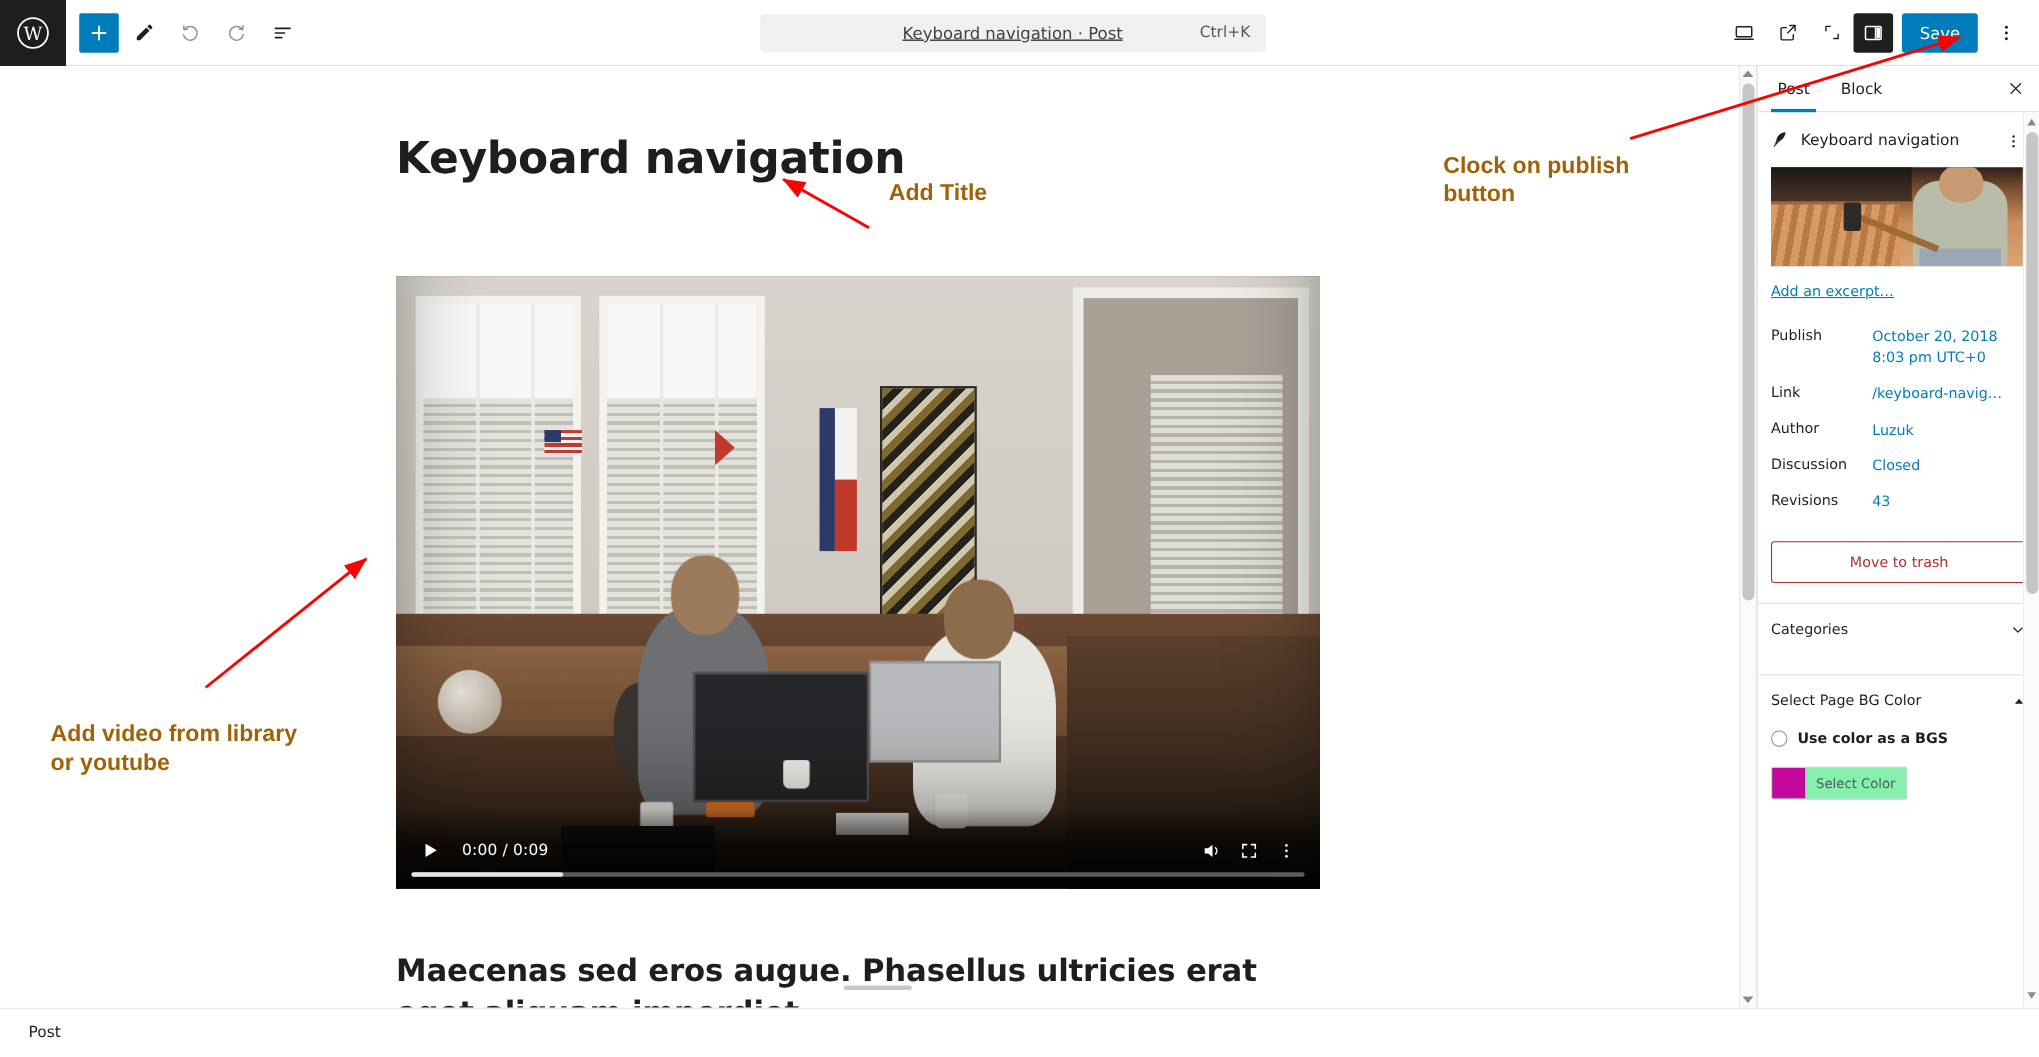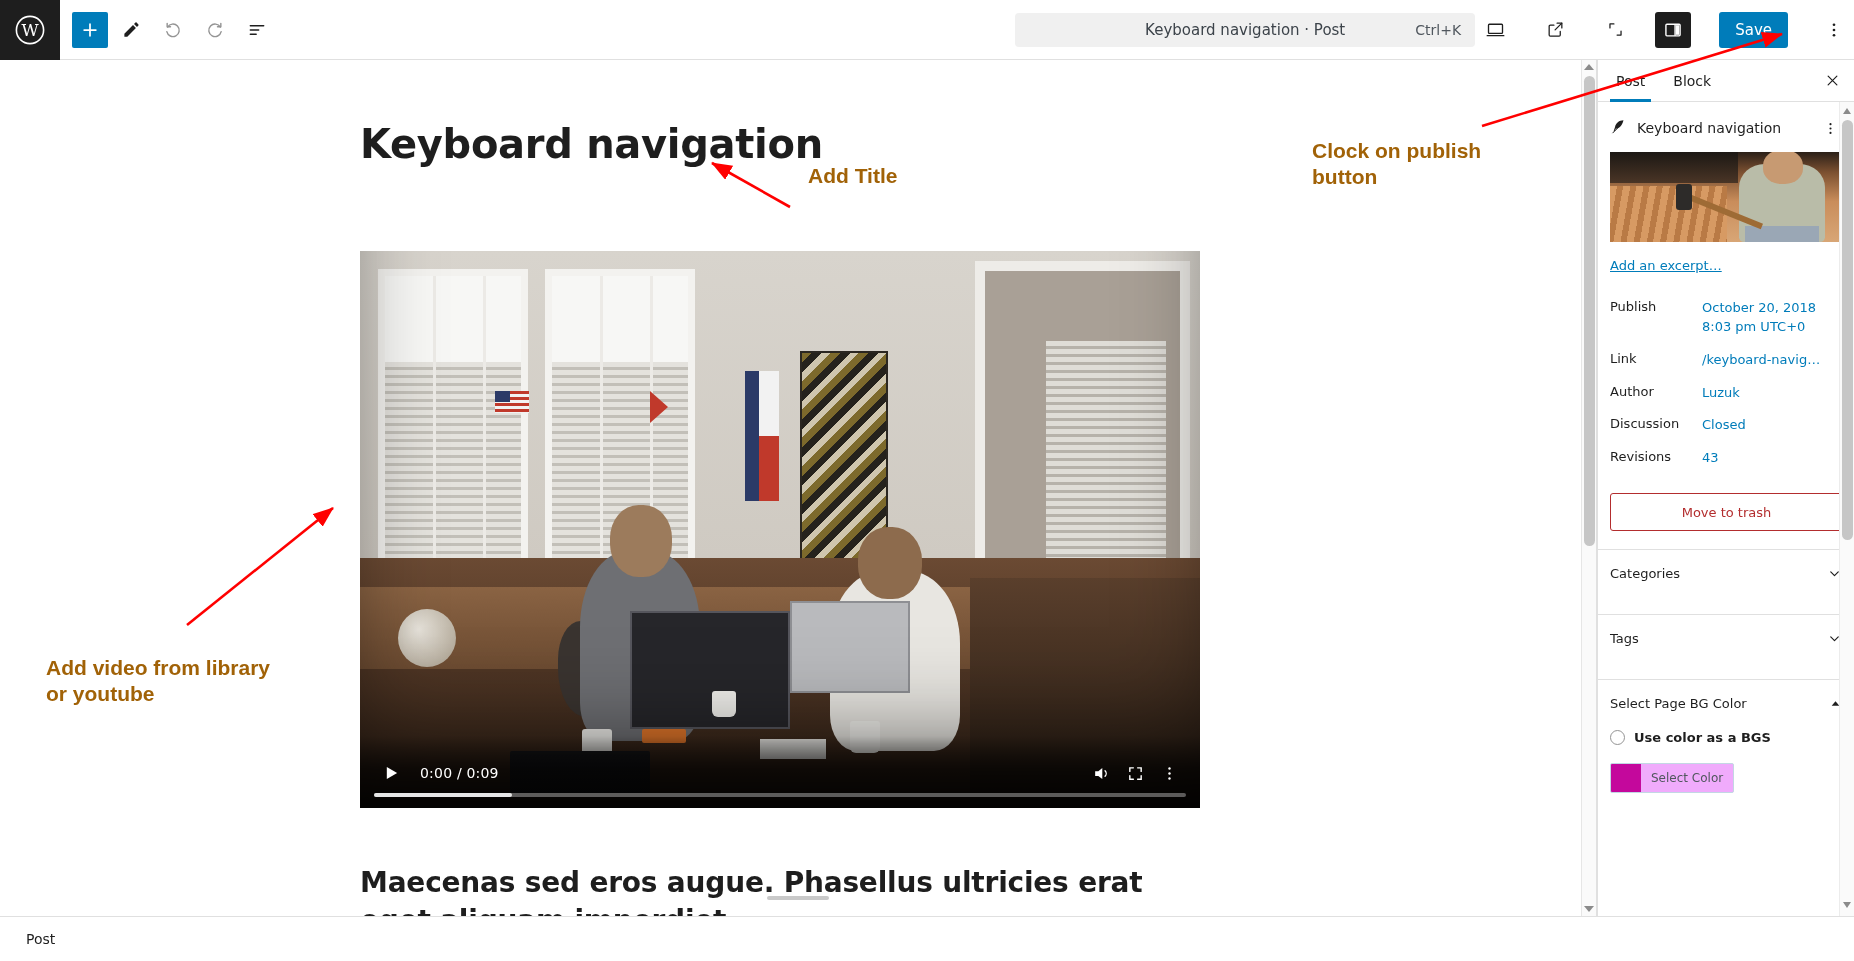--- a/index.html
+++ b/index.html
@@ -23,31 +23,31 @@
   .wp-logo svg { display: block; }
   .tb-left { display: flex; align-items: center; gap: 4px; padding-left: 12px; }
   .tb-btn {
     width: 38px; height: 38px; border-radius: 3px; background: transparent;
     border: none; display: flex; align-items: center; justify-content: center;
     cursor: pointer; color: #1e1e1e;
   }
   .tb-btn.primary { background: #007cba; color: #fff; width: 36px; height: 36px; border-radius: 2px; }
   .tb-btn.disabled { color: #949494; }
 
-  .cmdwrap { flex: 1; display: flex; justify-content: flex-end; align-items: center; }
+  .cmdwrap { flex: 1; display: flex; justify-content: center; align-items: center; text-decoration: underline; }
   .cmdbar {
     width: 460px; height: 34px; background: #f0f0f0; border-radius: 4px;
     display: flex; align-items: center; justify-content: center; position: relative;
     cursor: pointer; font-size: 15px; color: #3c434a;
   }
   .cmd-shortcut {
     position: absolute; right: 14px; font-size: 14px; color: #50575e;
   }
 
-  .tb-right { display: flex; align-items: center; gap: 20px; }
+  .tb-right { display: flex; align-items: center; gap: 0; padding-right: 10px; }
   .tb-right .tb-btn { width: 40px; height: 40px; }
   .tb-btn.active { background: #1e1e1e; color: #fff; border-radius: 3px; width: 36px; height: 36px; }
   .save-btn {
     background: #007cba; color: #fff; border: none; border-radius: 3px;
     height: 36px; padding: 0 16px; font-size: 15px; cursor: pointer;
     font-family: inherit; margin: 0 6px 0 8px;
   }
 
   
   .body { flex: 1; display: flex; min-height: 0; position: relative; }
@@ -250,21 +250,21 @@
   .panel-head.bold { font-weight: 400; }
   .chev { color: #1e1e1e; display: flex; }
 
   .bg-body { padding: 4px 0 16px; }
   .radio-row { display: flex; align-items: center; gap: 9px; font-size: 13px; font-weight: 700; color: #1e1e1e; cursor: pointer; }
   .radio {
     width: 15px; height: 15px; border: 1px solid #949494; border-radius: 50%; background: #fff; flex: 0 0 15px;
   }
   .color-ctl {
     margin-top: 18px; display: inline-flex; align-items: stretch; height: 30px;
-    border: 1px solid #c3d7e4; border-radius: 2px; overflow: hidden; cursor: pointer; background:#f0abfc;
+    border: 1px solid #c3d7e4; border-radius: 2px; overflow: hidden; cursor: pointer; background:#86efac;
   }
   .color-swatch { width: 30px; }
   .color-label { display: flex; align-items: center; padding: 0 10px; font-size: 12px; color: #50575e; }
 
   
   .sb-scrollbar {
     position: absolute; right: 0; top: 42px; bottom: 0; width: 15px;
     background: #fafafa; border-left: 1px solid #ececec;
   }
   .sbs-thumb { position: absolute; top: 18px; left: 2px; width: 11px; height: 420px; background: #c6c6c6; border-radius: 6px; }
@@ -546,30 +546,20 @@
           <div class="panel-head">
             <span>Categories</span>
             <span class="chev">
               <svg width="15" height="15" viewBox="0 0 24 24" fill="none" stroke="currentColor" stroke-width="1.9" stroke-linecap="round" stroke-linejoin="round">
                   <path d="M6 9.5l6 6 6-6"></path>
                 </svg>
             </span>
           </div>
         </div>
 
-        <div class="panel">
-          <div class="panel-head">
-            <span>Tags</span>
-            <span class="chev">
-              <svg width="15" height="15" viewBox="0 0 24 24" fill="none" stroke="currentColor" stroke-width="1.9" stroke-linecap="round" stroke-linejoin="round">
-                  <path d="M6 9.5l6 6 6-6"></path>
-                </svg>
-            </span>
-          </div>
-        </div>
 
         <div class="panel">
           <div class="panel-head bold">
             <span>Select Page BG Color</span>
             <span class="chev">
               <svg width="13" height="13" viewBox="0 0 24 24" fill="currentColor">
                   <path d="M12 8l7 8H5z"></path>
                 </svg>
             </span>
           </div>

